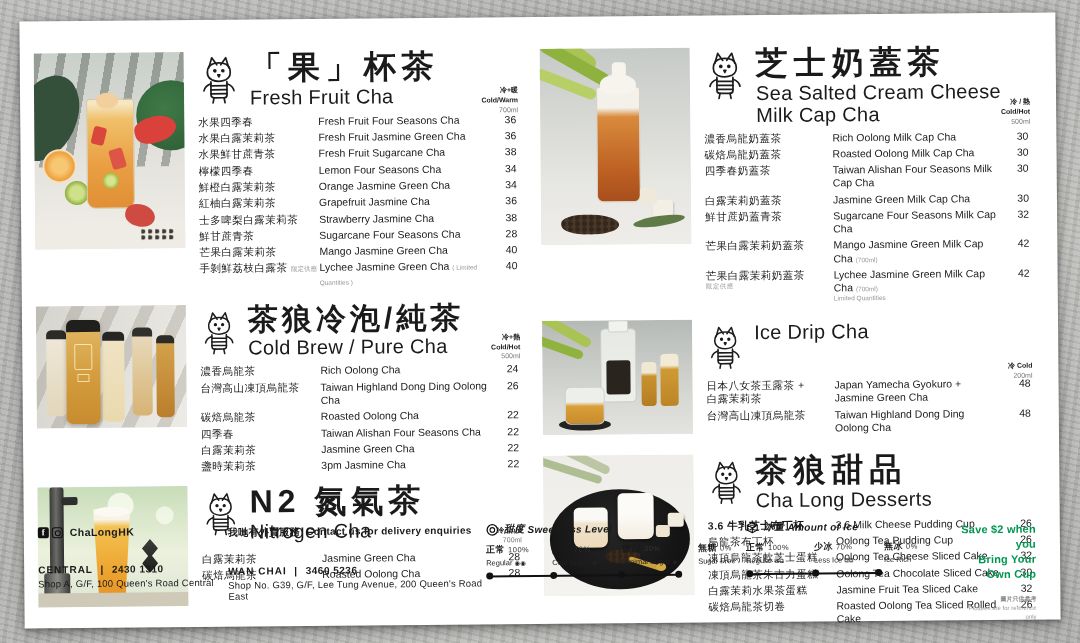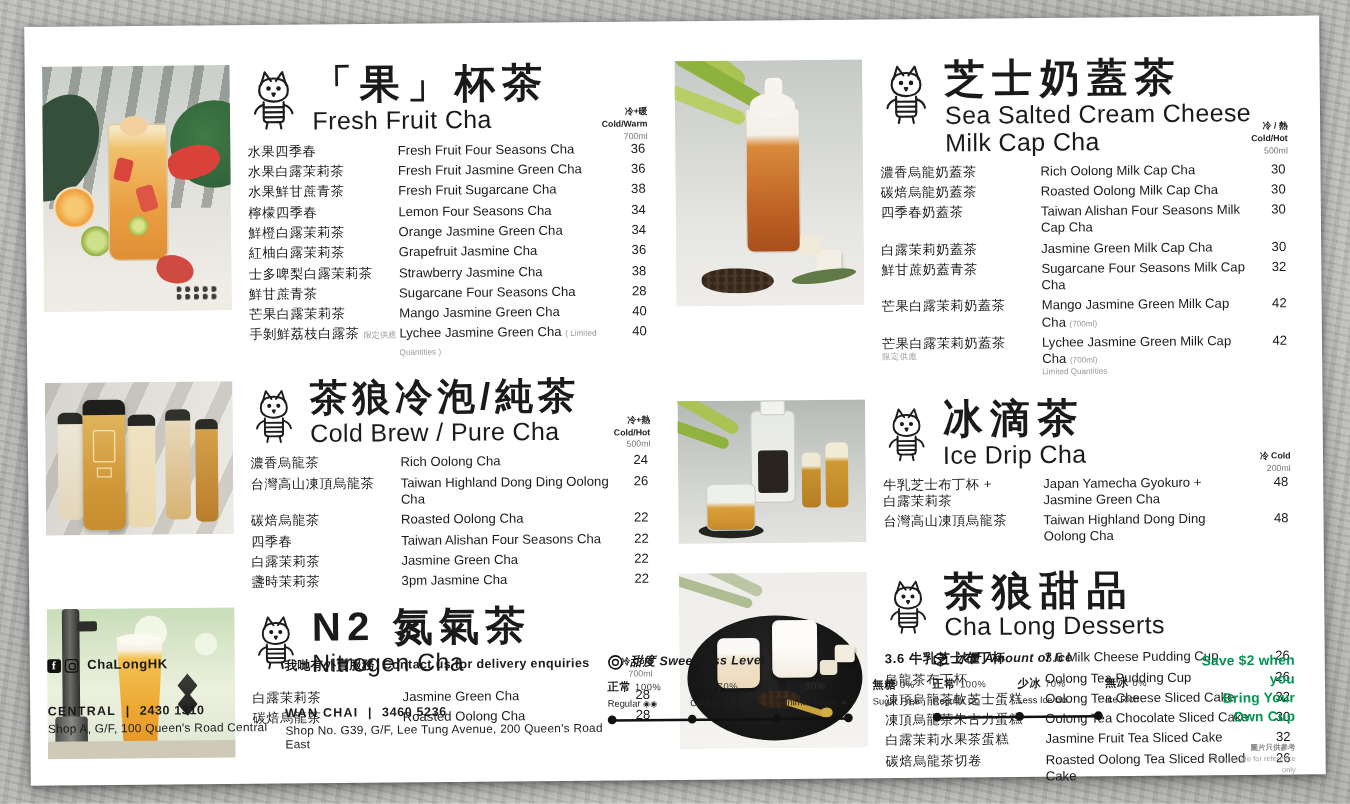--- a/index.html
+++ b/index.html
@@ -389,31 +389,30 @@
           <div class="shape" style="right:36px;top:42px;width:15px;height:44px;background:linear-gradient(180deg,#efe8d2 0 24%,#c8922f 32%,#b57d22);border-radius:4px"></div>
           <div class="shape" style="left:16px;bottom:4px;width:52px;height:12px;background:#23231f;border-radius:50%"></div>
           <div class="shape" style="left:22px;bottom:10px;width:40px;height:38px;background:linear-gradient(180deg,rgba(240,242,238,.9) 0 40%,#d99f3a 52%,#c98b2c);border:1px solid #cfd2cc;border-radius:6px"></div>
         </div>
         <div class="content">
           <div class="sec-head" style="margin-bottom:6px">
             <svg class="mascot" style="width:38px" viewBox="0 0 42 50">
                 <use href="#wolf"></use>
               </svg>
             <div>
-              <div class="title-zh">冰滴茶</div>
               <div class="title-en">Ice Drip Cha</div>
             </div>
           </div>
           <div class="size-note" style="top:44px">
             <div class="b">冷 Cold</div>
             <div class="dim">200ml</div>
           </div>
           <div class="rows">
             <div class="row">
-              <span class="zh"><span>牛乳芝士布丁杯 +</span><br><span>白露茉莉茶</span></span>
+              <span class="zh"><span>日本八女茶玉露茶 +</span><br><span>白露茉莉茶</span></span>
               <span class="en"><span>Japan Yamecha Gyokuro +</span><br><span>Jasmine Green Cha</span></span>
               <span class="pr">48</span>
             </div>
             <div class="row">
                 <span class="zh">台灣高山凍頂烏龍茶</span>
                 <span class="en">Taiwan Highland Dong Ding Oolong Cha</span>
                 <span class="pr">48</span>
               </div>
           </div>
         </div>

